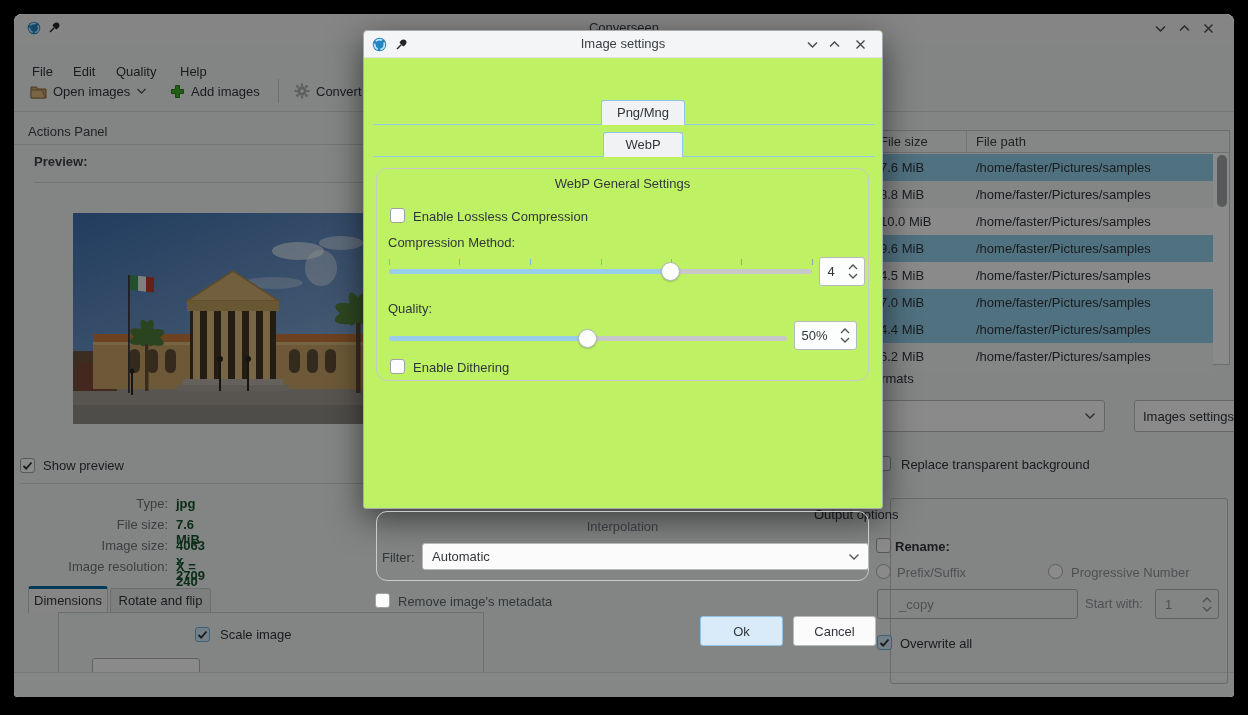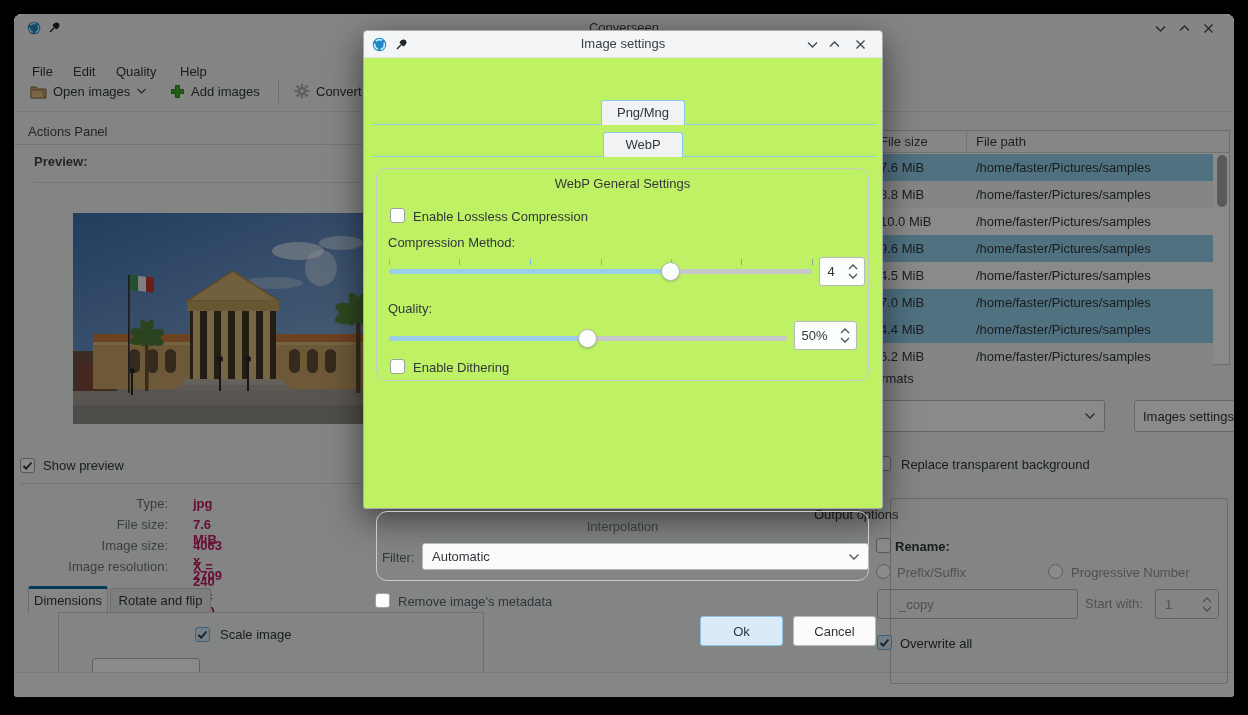--- a/index.html
+++ b/index.html
@@ -24,21 +24,21 @@
   .bold { font-weight:bold; }
 
   .chk { position:absolute; width:15px; height:15px; background:#fdfdfd;
          border:1px solid #9ea2a4; border-radius:3px; }
   .chk.on { background:#d2e9f6; border-color:#6fb0d6; }
   .chk svg { position:absolute; left:0; top:0; }
   .radio { position:absolute; width:15px; height:15px; border:1px solid #a7aaac; border-radius:50%; background:#fbfbfc; }
   .dis { color:#8f9396; }
 
   .info-label { position:absolute; left:0; width:154px; text-align:right; color:#6e7377; }
-  .info-value { position:absolute; left:179px; font-weight:bold; color:#be185d; }
+  .info-value { position:absolute; left:162px; font-weight:bold; color:#14532d; }
 
   .ltab { position:absolute; height:27px; line-height:24px; text-align:center;
           border:1px solid #c4c6c8; border-bottom:none; background:#e4e5e6; border-radius:3px 3px 0 0; }
   .ltab.sel { background:#f2f3f4; border-top:3px solid #0369a1; }
   .tabframe { position:absolute; border:1px solid #c6c8ca; background:#eff0f1; }
 
   
   .table { position:absolute; left:476px; top:116px; width:740px; height:235px;
            background:#fbfbfc; border:1px solid #c4c6c8; }
   .thead { position:absolute; left:0; top:0; width:100%; height:22px; background:#f3f4f5;

